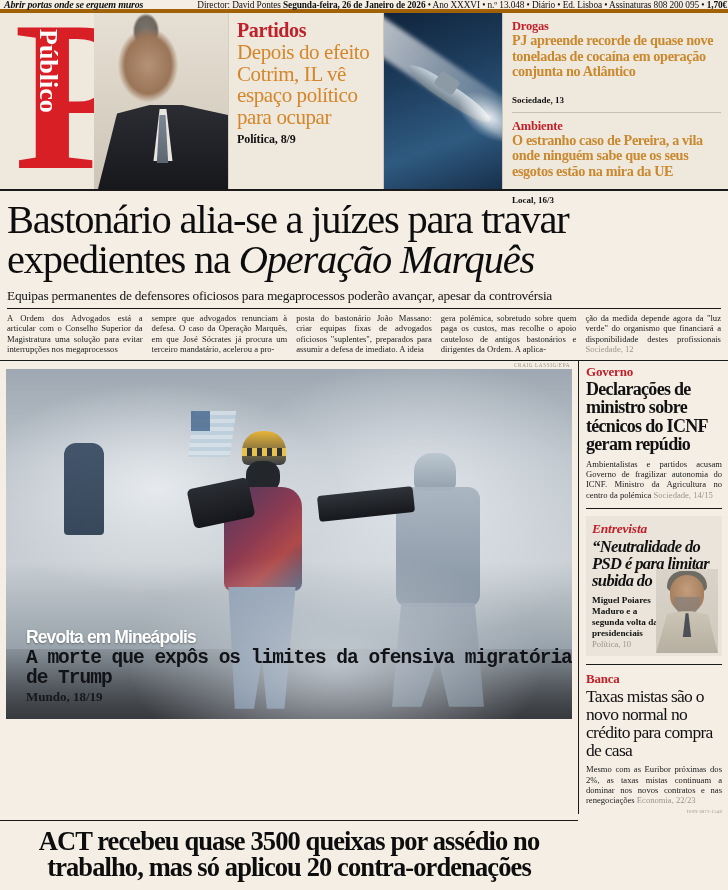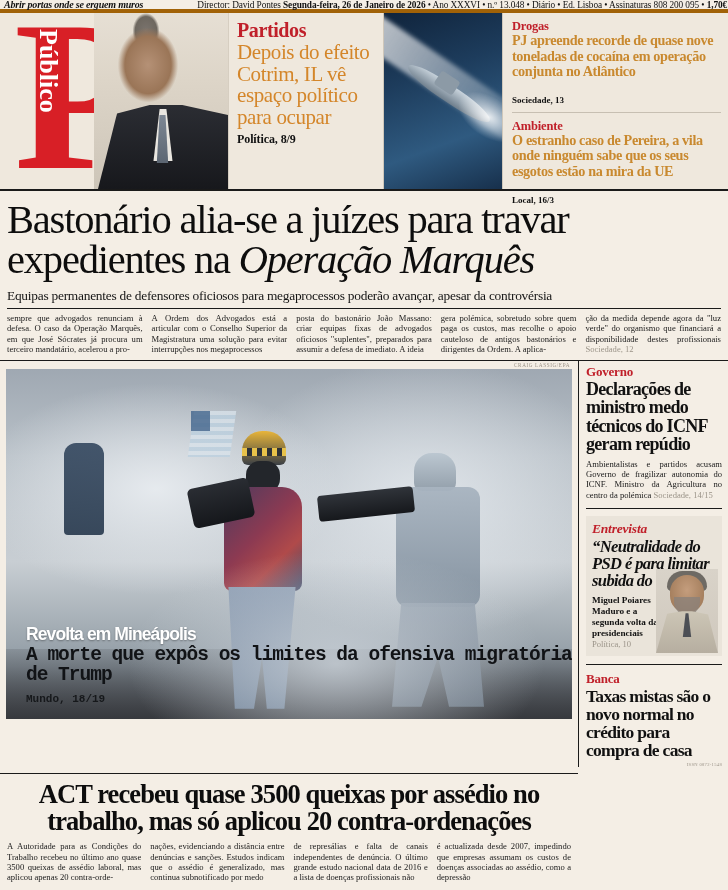--- a/index.html
+++ b/index.html
@@ -222,22 +222,22 @@
   .ov-kicker{
     font-family:"Liberation Sans", sans-serif;font-weight:bold;
     font-size:17.5px;color:#ffffff;letter-spacing:-.9px;line-height:19px;
     text-shadow:0 1px 2px rgba(0,0,0,.35);
   }
   .ov-head{
     font-family:Liberation Mono, monospace;font-weight:bold;
     font-size:19.5px;line-height:20.5px;color:#111316;letter-spacing:-1px;margin-top:1px;
   }
   .ov-ref{
-    font-family:Liberation Mono, monospace;font-weight:bold;font-size:11px;
-    color:#16181b;margin-top:7px;
+    font-family:Liberation Serif, serif;font-weight:bold;font-size:13px;
+    color:#16181b;
   }
 
   
   .rz-kicker{color:#c0202a;font-weight:bold;font-size:13px;line-height:14px;letter-spacing:-.2px;}
   .rz-head{font-weight:bold;font-size:18px;line-height:18.5px;letter-spacing:-.7px;color:#111;margin-top:1px;}
   .rz-body{font-size:8.6px;line-height:10.4px;text-align:justify;color:#1a1a1a;margin-top:5px;}
   .rz-sep{border-top:1px solid #1a1a1a;margin:8px 0 7px 0;}
 
   .entrevista-box{background:#eae4da;padding:5px 6px 6px 6px;position:relative;}
   .ent-kicker{color:#c0202a;font-weight:bold;font-style:italic;font-size:13.5px;letter-spacing:-.2px;}
@@ -253,21 +253,21 @@
   .ent-face .hair{position:absolute;left:11px;top:2px;width:40px;height:20px;border-radius:20px 20px 6px 6px;
     background:#6e6a64;}
   .ent-face .beard{position:absolute;left:18px;top:28px;width:26px;height:18px;border-radius:0 0 13px 13px;
     background:#8b8179;opacity:.8;}
   .ent-face .jacket{position:absolute;left:0;top:42px;width:62px;height:42px;
     background:linear-gradient(to bottom,#cdc6b6,#b6aea0);
     clip-path:polygon(18% 6%,42% 0%,58% 0%,84% 8%,100% 100%,0% 100%);}
   .ent-face .collar{position:absolute;left:24px;top:44px;width:14px;height:24px;background:#4c4f55;
     clip-path:polygon(40% 0%,60% 0%,80% 100%,20% 100%);}
 
-  .banca-head{font-weight:bold;font-size:17.5px;line-height:18px;letter-spacing:-.7px;color:#111;margin-top:1px;}
+  .banca-head{font-weight:normal;font-size:17.5px;line-height:18px;letter-spacing:-.7px;color:#111;margin-top:1px;}
   .issn{font-size:4.6px;color:#9b9489;text-align:right;letter-spacing:.3px;margin-top:3px;}
 
   
   .bottomzone{padding:7px 7px 0 7px;border-top:1px solid #1a1a1a;margin-top:6px;}
   .bottomzone h2{
     margin:0;font-weight:bold;font-size:26.5px;line-height:26.5px;letter-spacing:-.9px;color:#0d0d0d;
     text-align:center;
   }
   .bottom-cols{display:flex;gap:9px;margin-top:7px;}
   .bottom-cols .col{flex:1;font-size:8.6px;line-height:10.4px;text-align:justify;color:#1a1a1a;}
@@ -338,22 +338,22 @@
       </div>
     </div>
   </div>
 
   <div class="mainhead">
     <h1><span>Bastonário alia-se a juízes para travar expedientes na </span><span class="ital">Operação Marquês</span></h1>
     <div class="standfirst">Equipas permanentes de defensores oficiosos para megaprocessos poderão avançar, apesar da controvérsia</div>
   </div>
 
   <div class="lede">
+    <div class="col">A Ordem dos Advogados está a articular com o Conselho Superior da Magistratura uma solução para evitar interrupções nos megaprocessos</div>
     <div class="col">sempre que advogados renunciam à defesa. O caso da Operação Marquês, em que José Sócrates já procura um terceiro mandatário, acelerou a pro-</div>
-    <div class="col">A Ordem dos Advogados está a articular com o Conselho Superior da Magistratura uma solução para evitar interrupções nos megaprocessos</div>
     <div class="col">posta do bastonário João Massano: criar equipas fixas de advogados oficiosos "suplentes", preparados para assumir a defesa de imediato. A ideia</div>
     <div class="col">gera polémica, sobretudo sobre quem paga os custos, mas recolhe o apoio cauteloso de antigos bastonários e dirigentes da Ordem. A aplica-</div>
     <div class="col"><span>ção da medida depende agora da "luz verde" do organismo que financiará a disponibilidade destes profissionais</span> <span class="sec-ref">Sociedade, 12</span></div>
   </div>
 
   <div class="middle">
 
     <div class="leftzone">
       <div class="credit">CRAIG LASSIG/EPA</div>
 
@@ -387,21 +387,21 @@
           <div class="ov-head">A morte que expôs os limites da ofensiva migratória de Trump</div>
           <div class="ov-ref">Mundo, 18/19</div>
         </div>
       </div>
     </div>
 
     <div class="rightzone">
 
       <div>
         <div class="rz-kicker">Governo</div>
-        <div class="rz-head">Declarações de ministro medo técnicos do ICNF geram repúdio</div>
+        <div class="rz-head">Declarações de ministro sobre técnicos do ICNF geram repúdio</div>
         <div class="rz-body"><span>Ambientalistas e partidos acusam Governo de fragilizar autonomia do ICNF. Ministro da Agricultura no centro da polémica</span> <span class="sec-ref">Sociedade, 14/15</span></div>
       </div>
 
       <div class="rz-sep"></div>
 
       <div class="entrevista-box">
         <div class="ent-kicker">Entrevista</div>
         <div class="ent-quote">“Neutralidade do PSD é para limitar subida do Chega”</div>
         <div class="ent-meta">
           <span>Miguel Poiares Maduro</span>
@@ -415,20 +415,21 @@
           <div class="jacket"></div>
           <div class="collar"></div>
         </div>
       </div>
 
       <div class="rz-sep"></div>
 
       <div>
         <div class="rz-kicker">Banca</div>
         <div class="banca-head">Taxas mistas são o novo normal no crédito para compra de casa</div>
+        <div class="rz-body"><span>Mesmo com as Euribor próximas dos 2%, as taxas mistas continuam a dominar nos novos contratos e nas renegociações</span> <span class="sec-ref">Economia, 22/23</span></div>
         <div class="issn">ISSN 0872-1548</div>
       </div>
 
     </div>
   </div>
 
   <div class="bottomwrap">
     <div class="bottomleft">
       <div class="bottomzone">
         <h2>ACT recebeu quase 3500 queixas por assédio no trabalho, mas só aplicou 20 contra-ordenações</h2>

